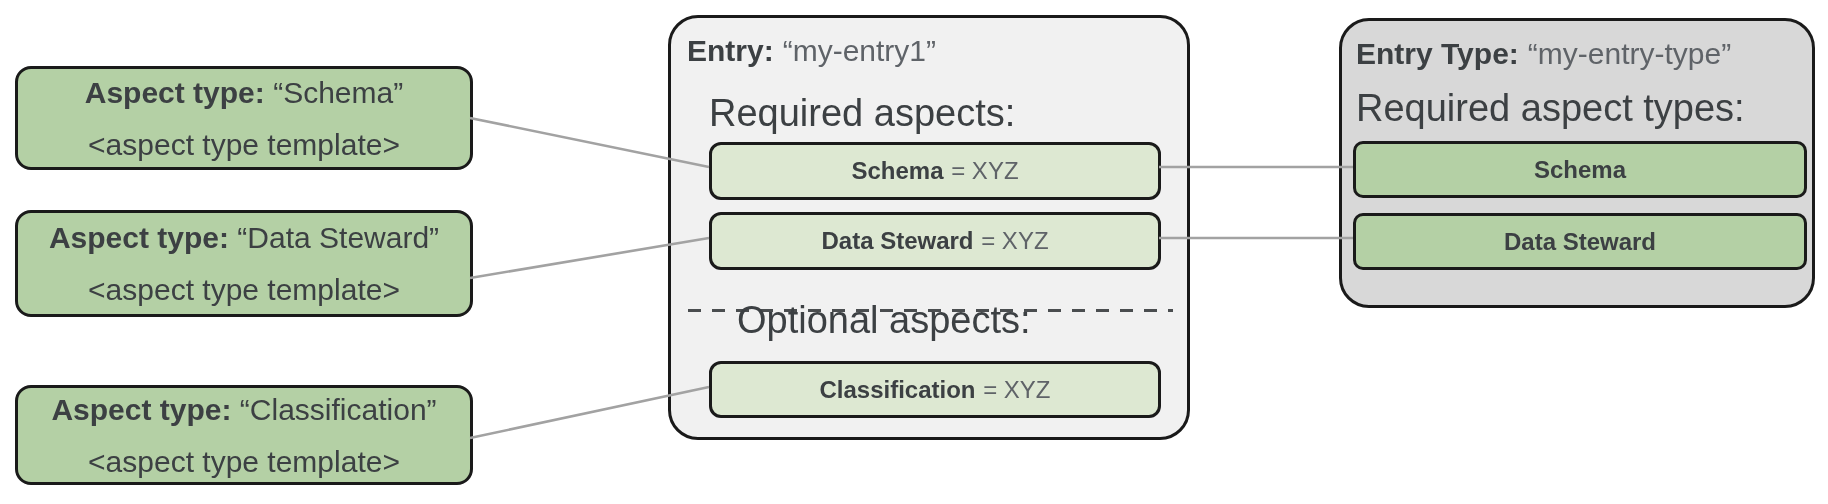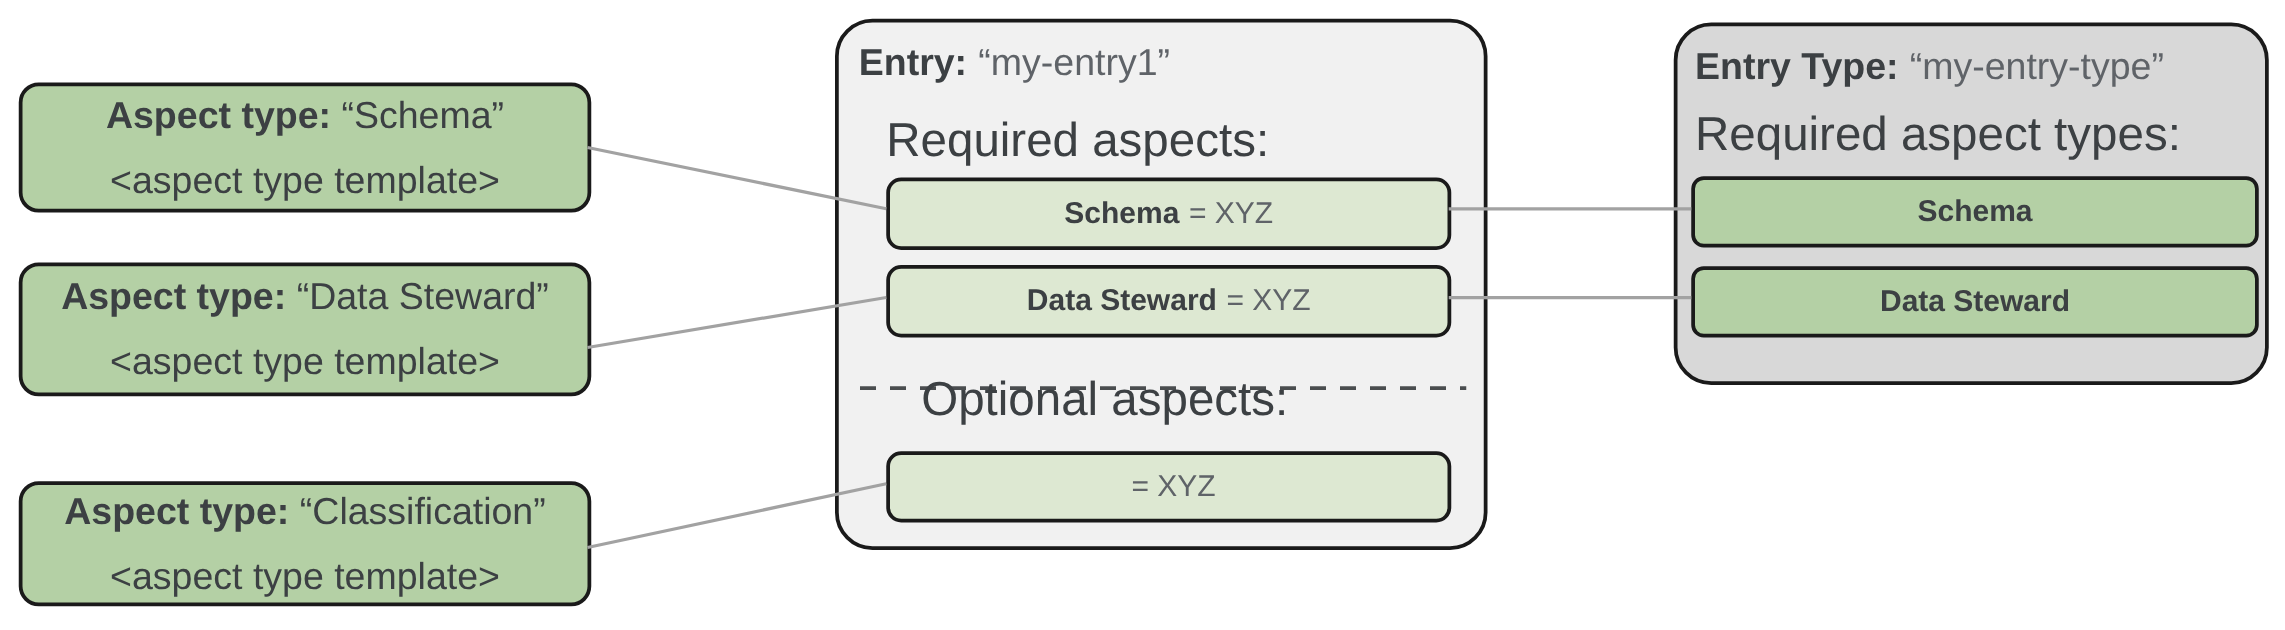--- a/index.html
+++ b/index.html
@@ -157,20 +157,21 @@
     <div class="chip chip-entry" style="top:194px;height:58px;">
         <span class="bold">Data Steward</span>
         <span class="val">= XYZ</span>
       </div>
 
     <div class="dashed-divider"></div>
 
     <div class="panel-heading" style="left:38px;top:284px;margin-left:28px;">Optional aspects:</div>
 
     <div class="chip chip-entry" style="top:343px;height:57px;">
+        <span class="bold">Classification</span>
         <span class="val">= XYZ</span>
       </div>
   </div>
 
   <div class="panel panel-entry-type">
     <div class="panel-title" style="left:14px;top:15px;"><span class="bold">Entry Type:</span><span class="name">“my-entry-type”</span></div>
 
     <div class="panel-heading" style="left:14px;top:69px;">Required aspect types:</div>
 
     <div class="chip chip-type" style="top:120px;height:57px;">

